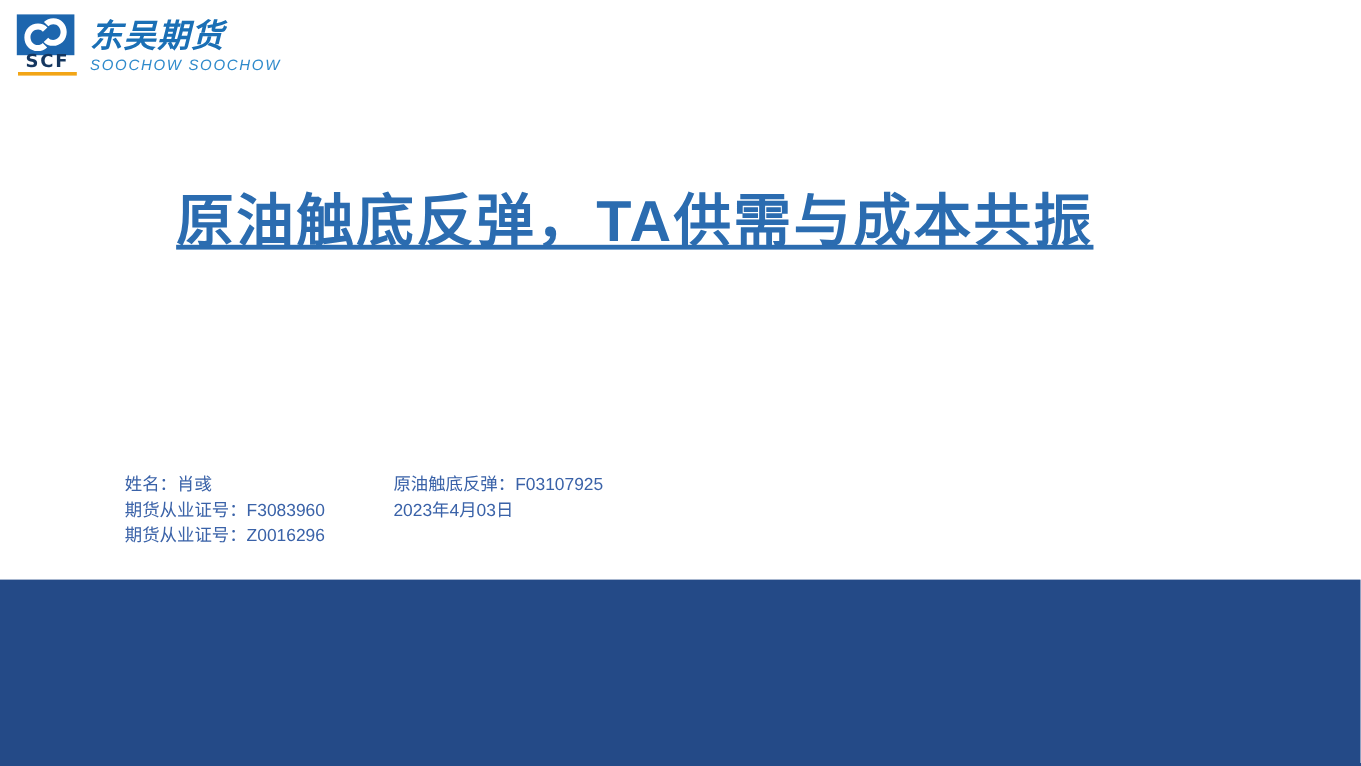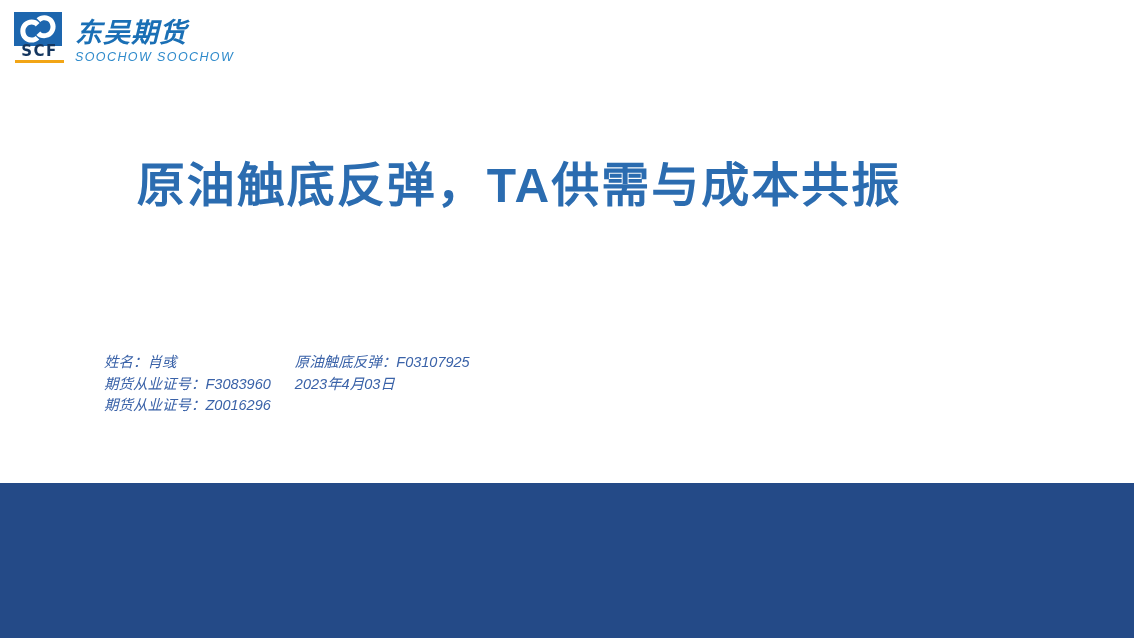--- a/index.html
+++ b/index.html
@@ -17,21 +17,21 @@
     width:1134px; height:638px;
     background:#ffffff;
     overflow:hidden;
   }
 
   
   .logo-block {
     position:absolute;
     left:14px; top:12px;
     display:flex;
-    align-items:center;
+    align-items:flex-start;
     gap:9px;
     z-index:30;
   }
   .logo-mark {
     width:52px; height:56px;
     position:relative;
     flex:0 0 auto;
   }
   .logo-mark .sq {
     position:absolute;
@@ -73,40 +73,40 @@
     font-size:12.5px;
     color:#2E8ACB;
     line-height:16px;
     letter-spacing:1.4px;
     white-space:nowrap;
   }
 
   
   .title {
     position:absolute;
-    left:0; top:157px;
+    left:10px; top:157px;
     width:1038px;
     text-align:center;
     font-size:48px;
     font-weight:bold;
     color:#2B6CB0;
     letter-spacing:2px;
     line-height:58px;
     white-space:nowrap;
     z-index:25;
+    text-decoration:underline;
   }
 
   
   .meta {
     position:absolute;
-    left:104px; top:352px;
+    left:104px; top:394px;
     display:flex;
-    gap:24px;
+    gap:57px;
     z-index:25;
-    font-style:italic;
   }
   .meta-col {
     font-size:14.5px;
     color:#3A62A8;
     line-height:21.5px;
     white-space:nowrap;
   }
   .meta-col .ln { display:block; }
   .meta-col-right { min-width:224px; }
 

